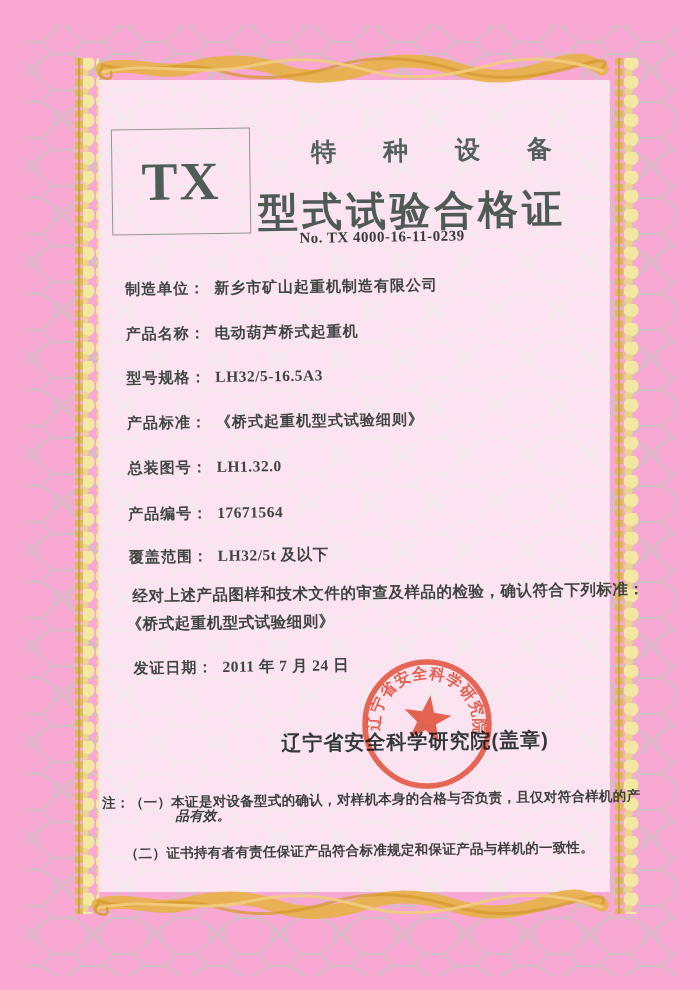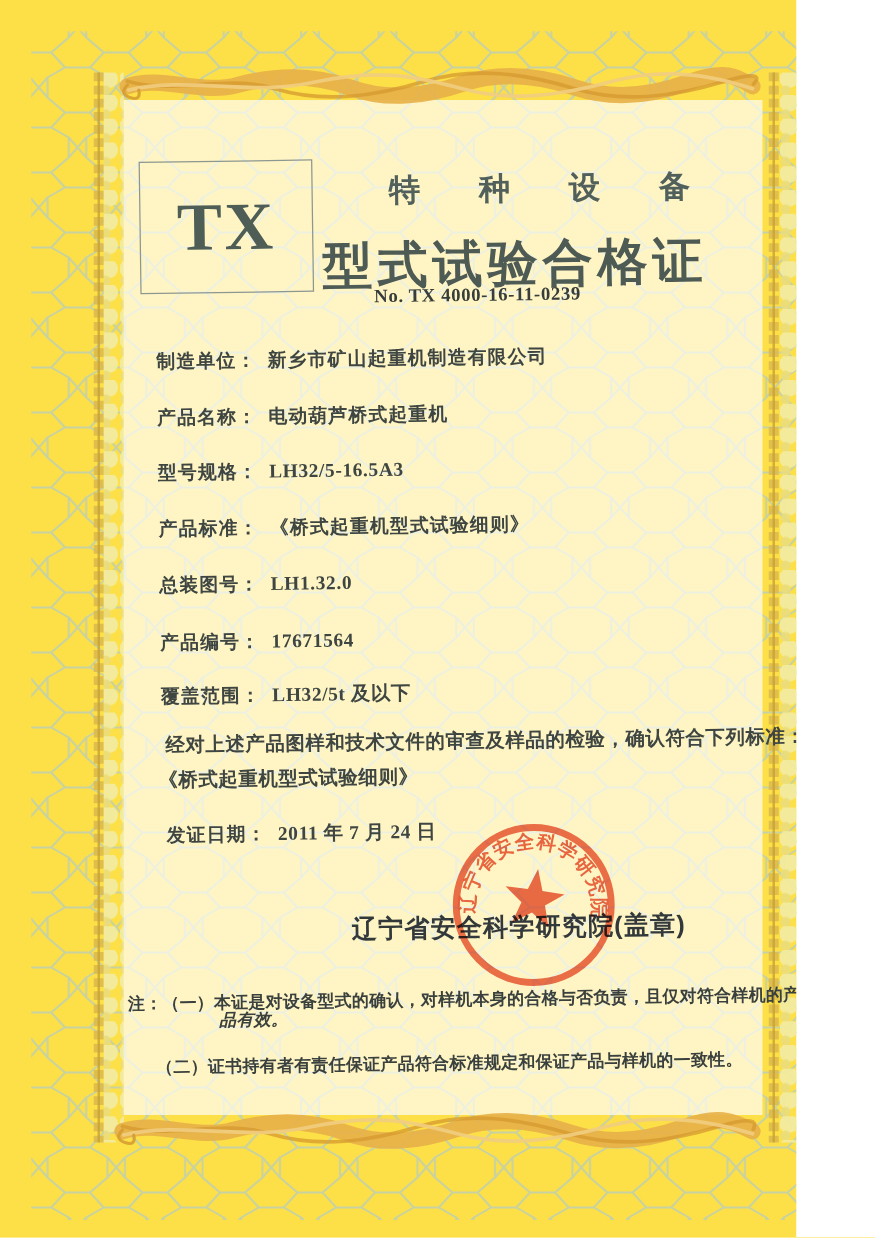--- a/index.html
+++ b/index.html
@@ -1,19 +1,19 @@
 <!DOCTYPE html>
 <html><head>
 <meta charset="utf-8">
 <style>
   html,body{margin:0;padding:0;}
   .page{
     position:relative;
-    width:637px;height:990px;
-    background:#fde047;
+    width:700px;height:990px;
+    background:#f9a8d4;
     overflow:hidden;
     font-family:"Liberation Sans",sans-serif;
     text-align:center;
   }
   .bg-svg, .stamp-svg{
     position:absolute;left:0;top:0;width:700px;height:990px;
   }
   .bg-svg{z-index:0;}
   .content{
     position:absolute;left:0;top:0;width:700px;height:990px;

